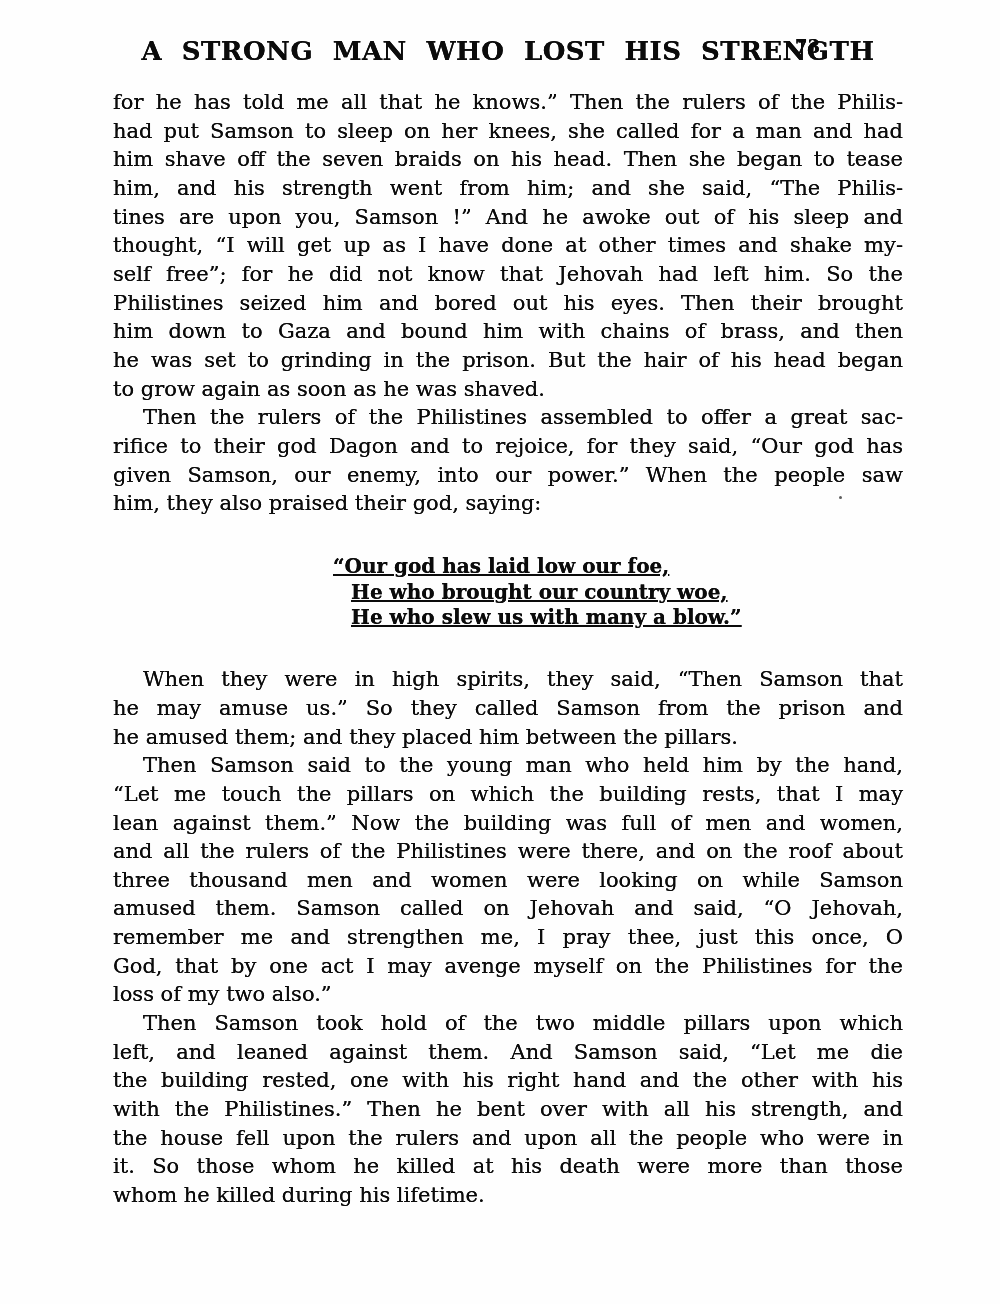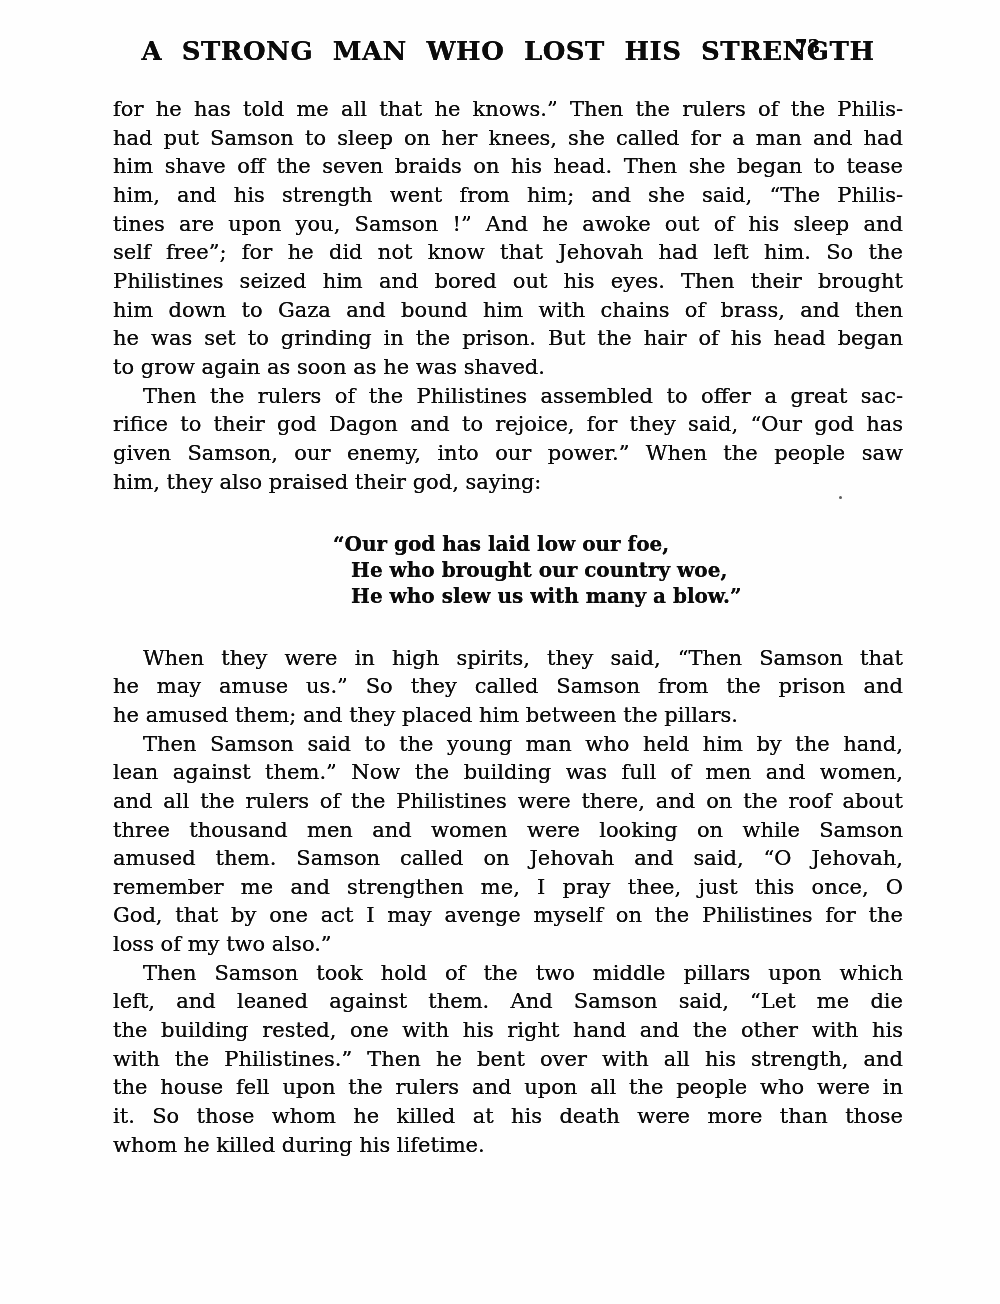--- a/index.html
+++ b/index.html
@@ -42,21 +42,21 @@
     top: 0;
     right: 108px;
     transform: translateX(100%);
     font-size: 18px;
     font-weight: bold;
     text-shadow: 0 0 0.5px #0b0b0b;
   }
   
   .body-text {
     position: absolute;
-    top: 95px;
+    top: 88px;
     left: 113px;
     width: 790px;
     font-size: 21px;
     line-height: 28.65px;
     text-shadow: 0 0 0.45px #111;
   }
   .paragraph { margin: 0; }
   .tline {
     text-align: justify;
     text-align-last: justify;
@@ -69,20 +69,21 @@
   
   .verse {
     margin: 36px 0 34px 220px;
     font-weight: bold;
     font-size: 20px;
     line-height: 25.8px;
   }
   .vline {
     text-align: center;
     text-align-last: left;
+    text-decoration: underline;
   }
   .vline.hang { padding-left: 18px; }
   
   .speck {
     position: absolute;
     left: 839px;
     top: 496px;
     width: 3px;
     height: 3px;
     border-radius: 50%;
@@ -99,20 +100,21 @@
     <div class="page-number">73</div>
   </div>
 
   <div class="body-text" id="body-content">
       <div class="paragraph">
         <div class="tline">for he has told me all that he knows.”  Then the rulers of the Philis-</div>
         <div class="tline">had put Samson to sleep on her knees, she called for a man and had</div>
         <div class="tline">him shave off the seven braids on his head.  Then she began to tease</div>
         <div class="tline">him, and his strength went from him;  and she said, “The Philis-</div>
         <div class="tline">tines are upon you, Samson !”  And he awoke out of his sleep and</div>
+        <div class="tline">thought, “I will get up as I have done at other times and shake my-</div>
         <div class="tline">self free”;  for he did not know that Jehovah had left him.  So the</div>
         <div class="tline">Philistines seized him and bored out his eyes.  Then their brought</div>
         <div class="tline">him down to Gaza and bound him with chains of brass, and then</div>
         <div class="tline">he was set to grinding in the prison.  But the hair of his head began</div>
         <div class="tline lastline">to grow again as soon as he was shaved.</div>
       </div>
       <div class="paragraph">
         <div class="tline indent">Then the rulers of the Philistines assembled to offer a great sac-</div>
         <div class="tline">rifice to their god Dagon and to rejoice, for they said, “Our god has</div>
         <div class="tline">given Samson, our enemy, into our power.”  When the people saw</div>
@@ -123,20 +125,21 @@
         <div class="vline hang">He who brought our country woe,</div>
         <div class="vline hang">He who slew us with many a blow.”</div>
       </div>
       <div class="paragraph">
         <div class="tline indent">When they were in high spirits, they said, “Then Samson that</div>
         <div class="tline">he may amuse us.”  So they called Samson from the prison and</div>
         <div class="tline lastline">he amused them; and they placed him between the pillars.</div>
       </div>
       <div class="paragraph">
         <div class="tline indent">Then Samson said to the young man who held him by the hand,</div>
+        <div class="tline">“Let me touch the pillars on which the building rests, that I may</div>
         <div class="tline">lean against them.”  Now the building was full of men and women,</div>
         <div class="tline">and all the rulers of the Philistines were there, and on the roof about</div>
         <div class="tline">three thousand men and women were looking on while Samson</div>
         <div class="tline">amused them.  Samson called on Jehovah and said, “O Jehovah,</div>
         <div class="tline">remember me and strengthen me, I pray thee, just this once, O</div>
         <div class="tline">God, that by one act I may avenge myself on the Philistines for the</div>
         <div class="tline lastline">loss of my two also.”</div>
       </div>
       <div class="paragraph">
         <div class="tline indent">Then Samson took hold of the two middle pillars upon which</div>

